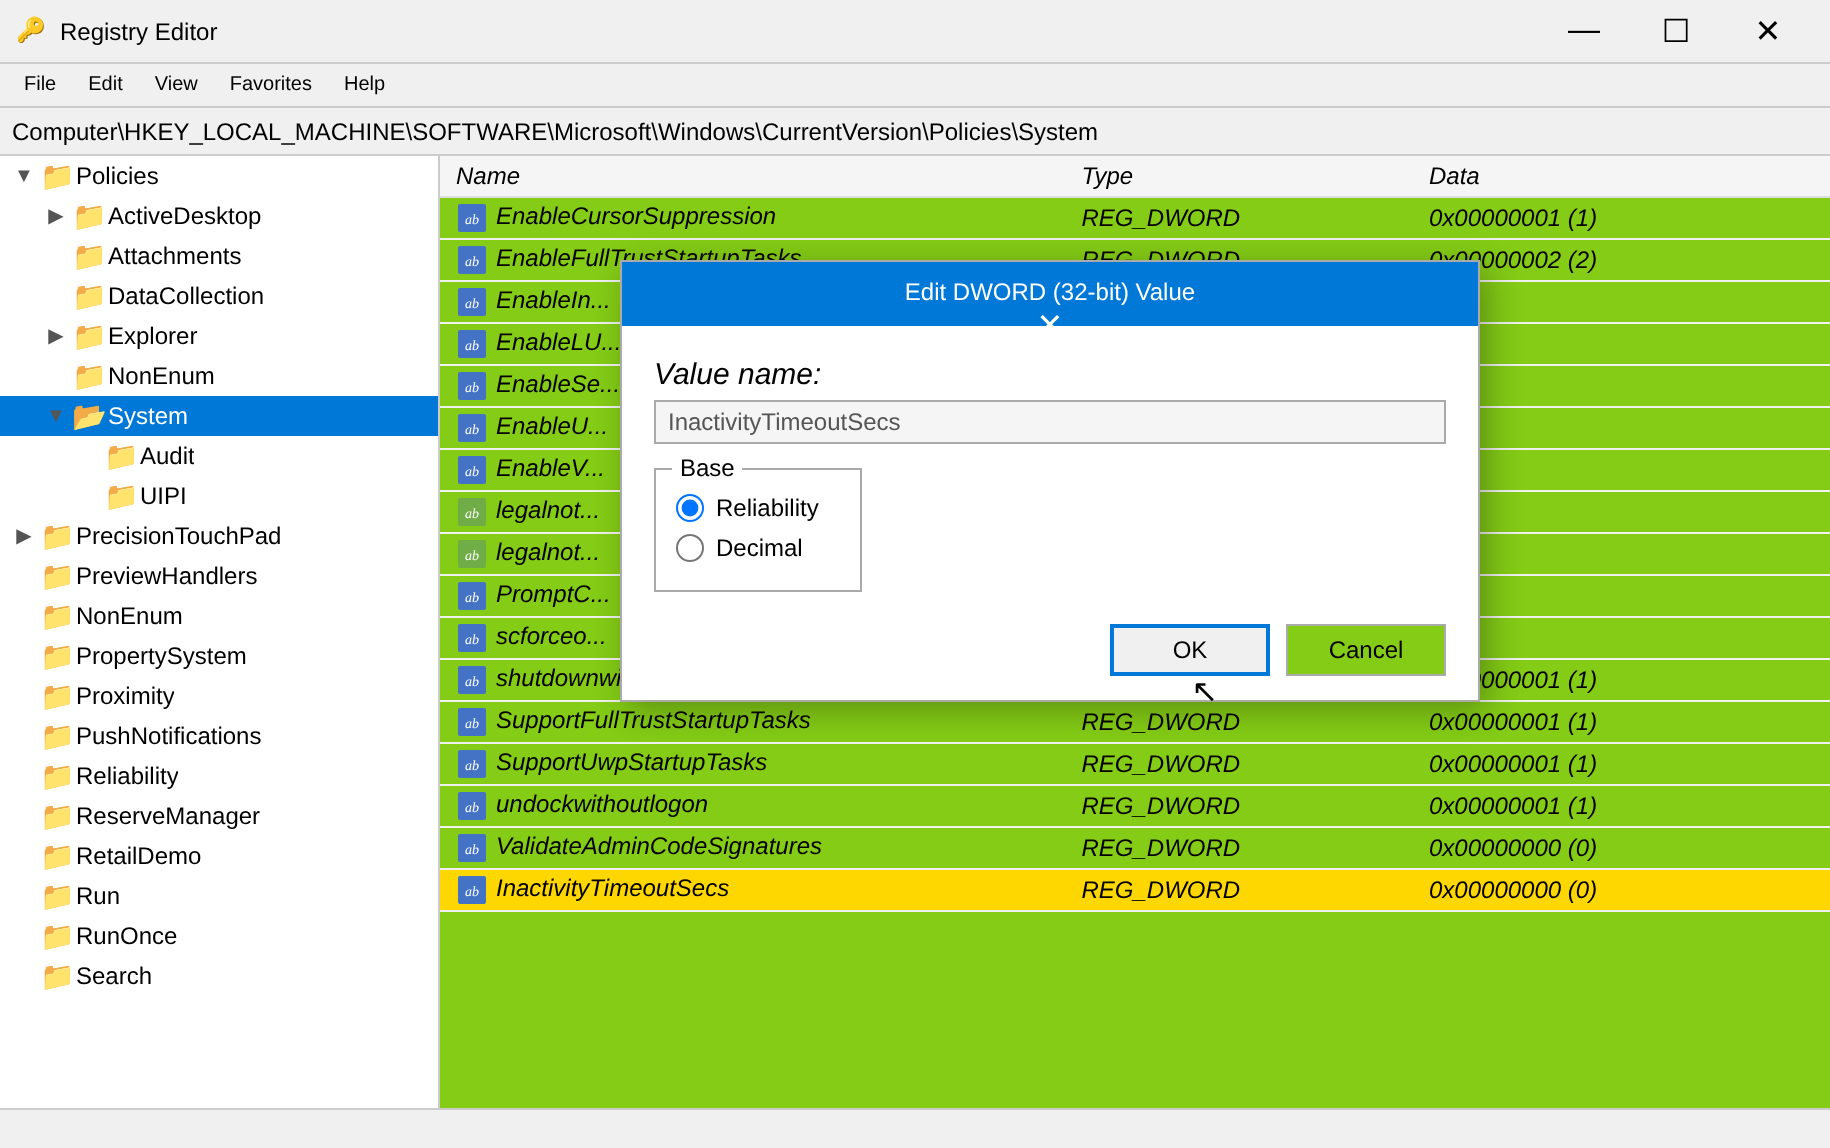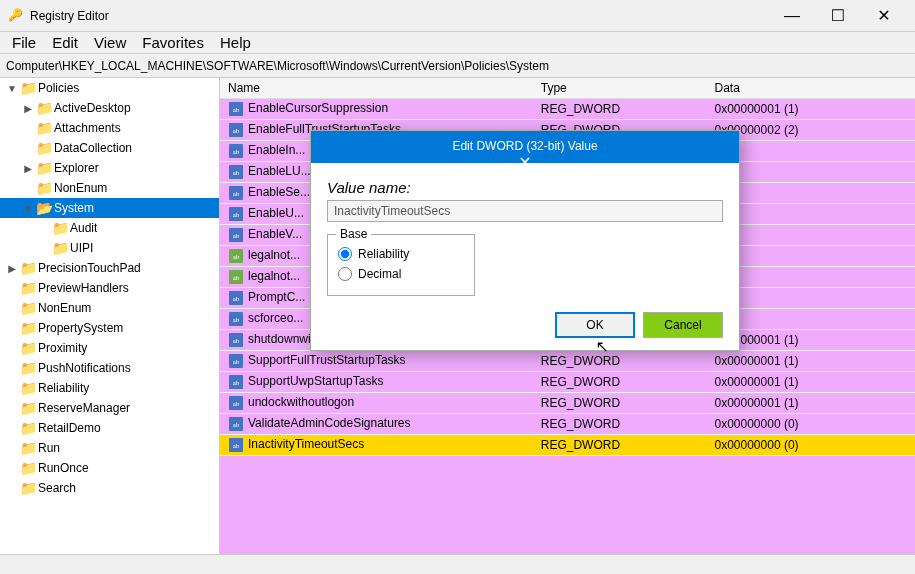--- a/index.html
+++ b/index.html
@@ -18,21 +18,21 @@
     .title-btn {
       width: 46px; height: 32px; border: none; background: transparent;
       font-size: 16px; cursor: pointer; display: flex; align-items: center; justify-content: center;
     }
 
     
     .menu-bar {
       display: flex; align-items: center; padding: 2px 4px;
       background: #f0f0f0; border-bottom: 1px solid #ccc; height: 22px;
     }
-    .menu-item { padding: 2px 8px; cursor: pointer; font-size: 15px; }
+    .menu-item { padding: 2px 8px; cursor: pointer; font-size: 10px; }
 
     
     .address-bar {
       padding: 3px 6px; background: #f0f0f0;
       border-bottom: 1px solid #ccc; font-size: 12px; height: 24px;
       display: flex; align-items: center;
     }
 
     
     .main-layout { display: flex; height: calc(574px - 32px - 22px - 24px - 20px); }
@@ -53,21 +53,21 @@
     .expand-btn { width: 16px; text-align: center; font-size: 10px; color: #555; flex-shrink: 0; }
     .folder-icon { width: 18px; flex-shrink: 0; font-size: 14px; }
     .tree-label { font-size: 12px; overflow: hidden; text-overflow: ellipsis; }
 
     
     .indent-1 { padding-left: 4px; }
     .indent-2 { padding-left: 20px; }
     .indent-3 { padding-left: 36px; }
 
     
-    .right-pane { flex: 1; background: #f0abfc; overflow-y: auto; overflow-x: hidden; }
+    .right-pane { flex: 1; background: #84cc16; overflow-y: auto; overflow-x: hidden; font-style: italic; }
 
     .registry-table { width: 100%; border-collapse: collapse; }
     .registry-table th {
       text-align: left; padding: 3px 8px; background: #f5f5f5;
       border-bottom: 1px solid #ddd; font-size: 12px; font-weight: normal;
       position: sticky; top: 0;
     }
     .registry-table td { padding: 2px 8px; font-size: 12px; height: 20px; border-bottom: 1px solid #f0f0f0; }
     .registry-table tr.selected td { background: #ffd700; color: black; }
 
@@ -109,21 +109,21 @@
     }
     .dialog-body { padding: 16px 16px 12px; }
 
     .dialog-label { font-size: 15px; margin-bottom: 4px; font-style: italic; }
     .dialog-value-name {
       width: 100%; padding: 3px 6px; border: 1px solid #aaa;
       font-size: 12px; background: #f5f5f5; margin-bottom: 12px; color: #555;
     }
     .dialog-row { display: flex; gap: 16px; align-items: flex-start; margin-bottom: 12px; }
     .dialog-value-data-section { flex: 1; }
-    .dialog-base-section { width: 148px; }
+    .dialog-base-section { width: 104px; }
     .value-data-input {
       width: 100%; padding: 3px 6px; border: 2px solid #cc0000;
       font-size: 12px; border-radius: 2px; outline: none;
     }
     .base-group-title { font-size: 12px; border: 1px solid #aaa; padding: 12px 10px 8px; position: relative; }
     .base-group-legend {
       position: absolute; top: -8px; left: 8px; background: white; padding: 0 4px; font-size: 12px;
     }
     .radio-option { display: flex; align-items: center; gap: 6px; margin-bottom: 6px; font-size: 12px; }
     .radio-option input[type=radio] { width: 14px; height: 14px; }

